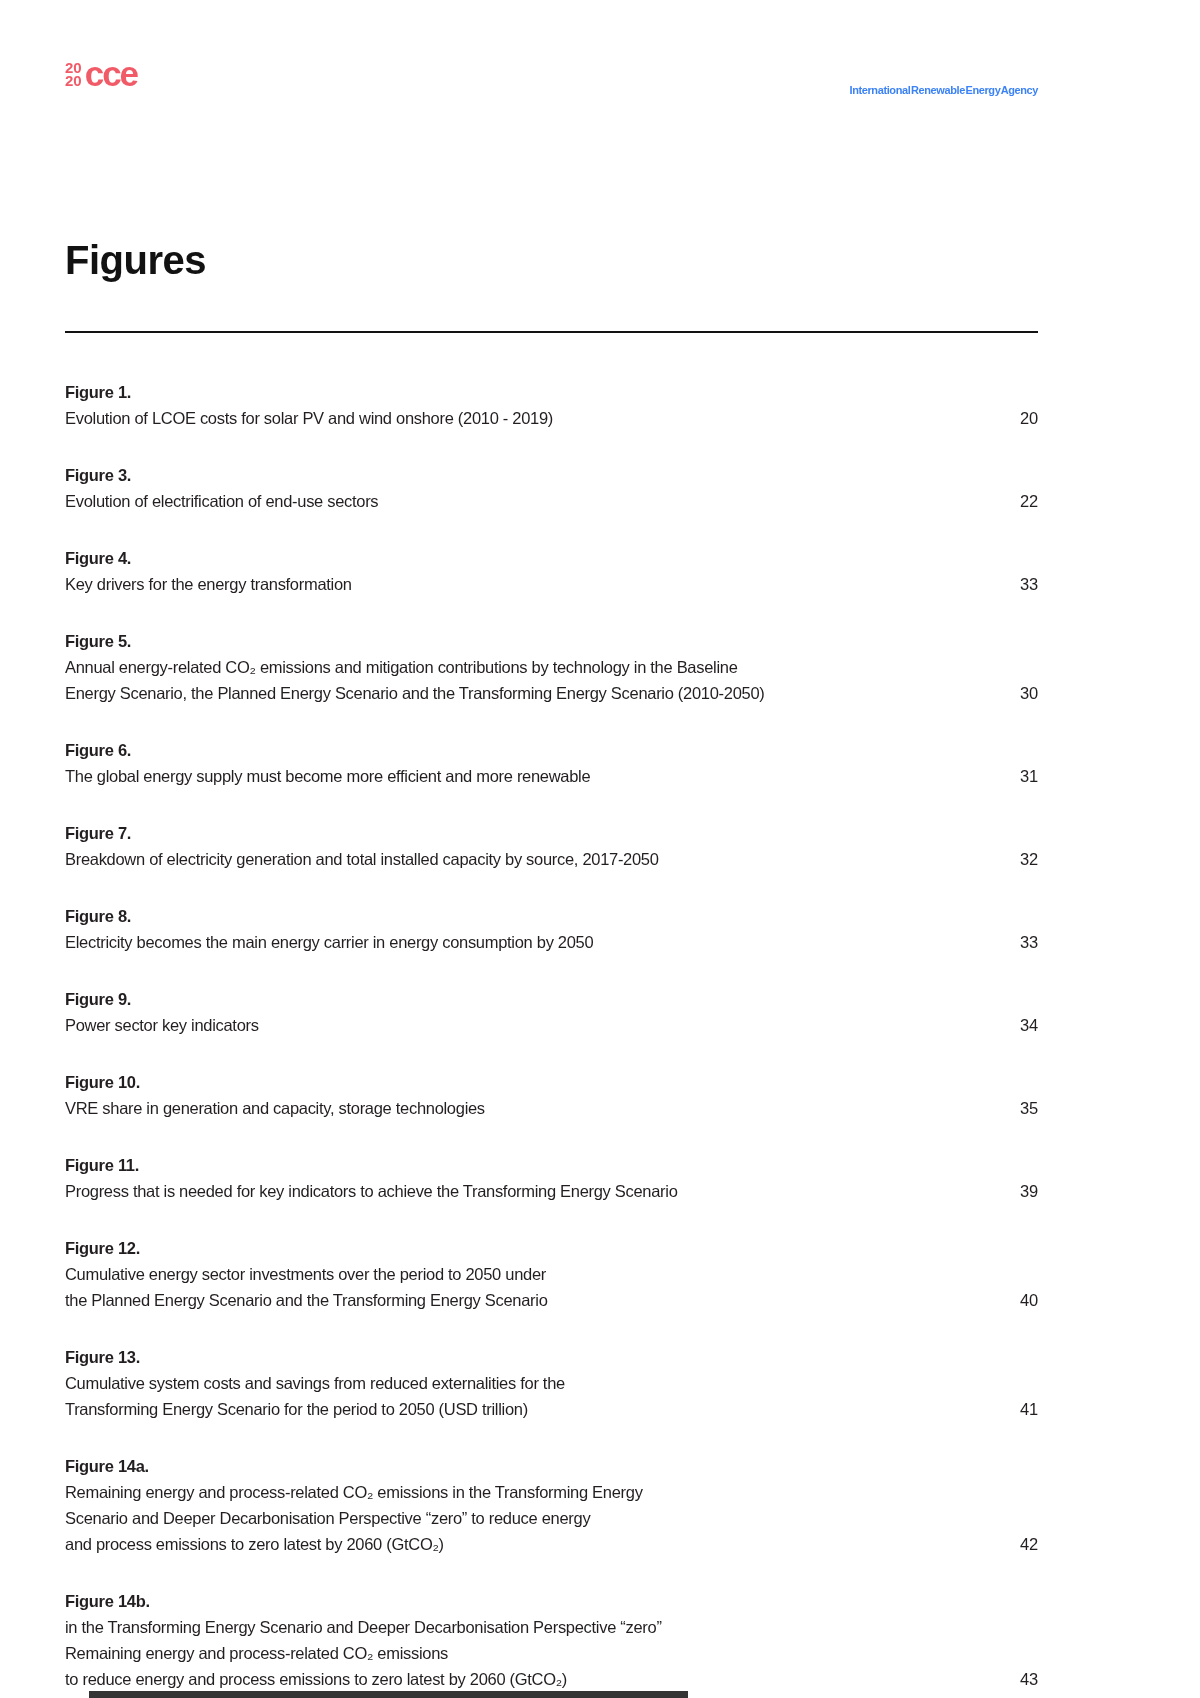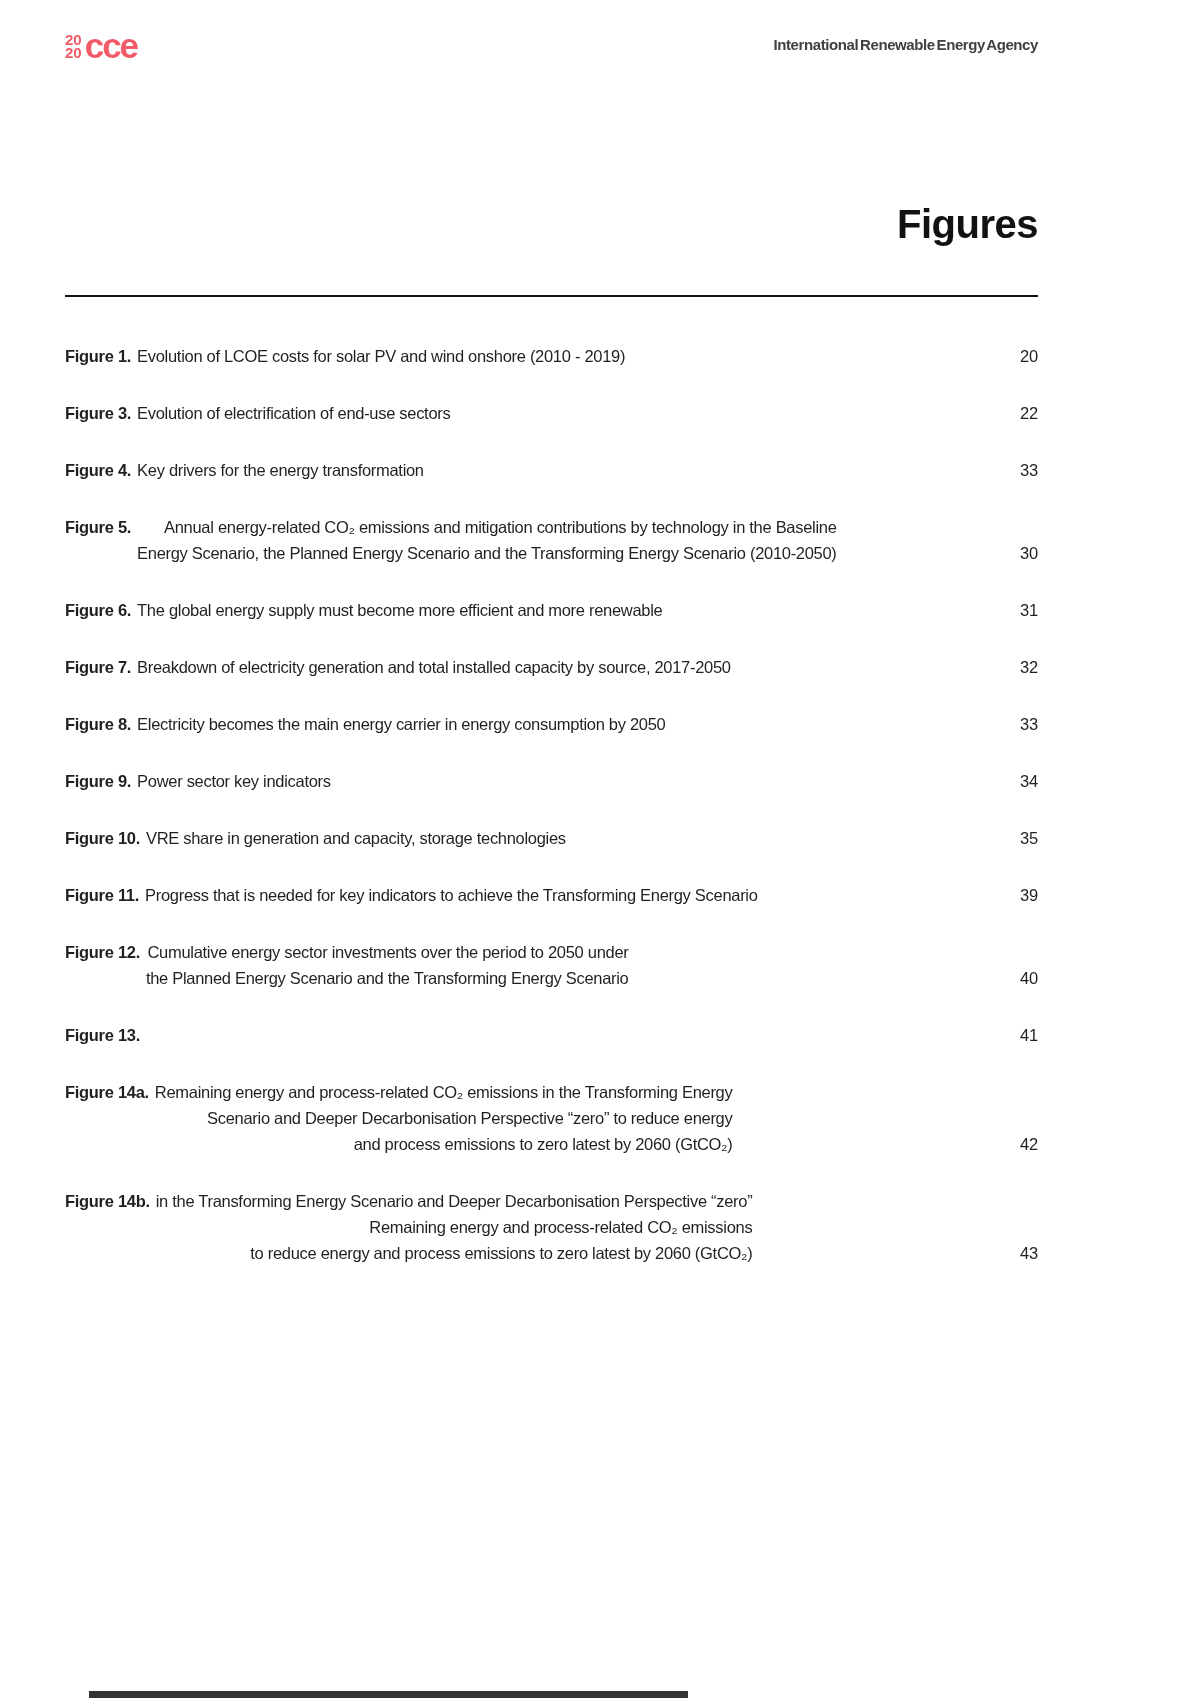--- a/index.html
+++ b/index.html
@@ -6,22 +6,21 @@
   body {
     width: 1200px;
     height: 1698px;
     background: #ffffff;
     font-family: "Liberation Sans", sans-serif;
     color: #231f20;
     position: relative;
     overflow: hidden;
   }
   .page-inner {
-    padding: 32px 162px 0 65px;
-    text-align: right;
+    padding: 60px 162px 0 65px;
   }
   
   .header {
     display: flex;
     justify-content: space-between;
     align-items: flex-start;
   }
   .logo {
     display: inline-flex;
     align-items: center;
@@ -36,26 +35,26 @@
     letter-spacing: 0;
     margin-right: 3px;
   }
   .logo-text {
     font-size: 35px;
     font-weight: 800;
     line-height: 0.8;
     letter-spacing: -2px;
   }
   .agency {
-    color: #404040;
-    font-size: 15px;
+    color: #3b82f6;
+    font-size: 11px;
     font-weight: 700;
     letter-spacing: -0.4px;
     word-spacing: -2px;
-    margin-top: 4px;
+    margin-top: 24px;
   }
   
   .title {
     font-size: 40px;
     font-weight: 700;
     letter-spacing: -0.5px;
     color: #121212;
     margin-top: 142px;
   }
   .rule {
@@ -70,20 +69,21 @@
     align-items: flex-end;
     margin-bottom: 31px;
   }
   .entry-text {
     display: flex;
     align-items: flex-start;
     max-width: 890px;
     font-size: 16.5px;
     line-height: 26px;
     letter-spacing: -0.3px;
+    flex-direction: column;
   }
   .flabel {
     font-weight: 700;
     white-space: nowrap;
     margin-right: 6px;
   }
   .flines { display: block; }
   .line { display: block; white-space: nowrap; }
   .pagenum {
     font-size: 16.5px;
@@ -231,20 +231,24 @@
           <span class="line">Cumulative energy sector investments over the period to 2050 under</span>
           <span class="line">the Planned Energy Scenario and the Transforming Energy Scenario</span>
         </span>
       </div>
       <span class="pagenum">40</span>
     </div>
 
     <div class="entry">
       <div class="entry-text">
         <span class="flabel">Figure 13.</span>
+        <span class="flines">
+          <span class="line">Cumulative system costs and savings from reduced externalities for the</span>
+          <span class="line">Transforming Energy Scenario for the period to 2050 (USD trillion)</span>
+        </span>
       </div>
       <span class="pagenum">41</span>
     </div>
 
     <div class="entry">
       <div class="entry-text">
         <span class="flabel">Figure 14a.</span>
         <span class="flines">
           <span class="line">Remaining energy and process-related CO₂ emissions in the Transforming Energy</span>
           <span class="line">Scenario and Deeper Decarbonisation Perspective “zero” to reduce energy</span>

